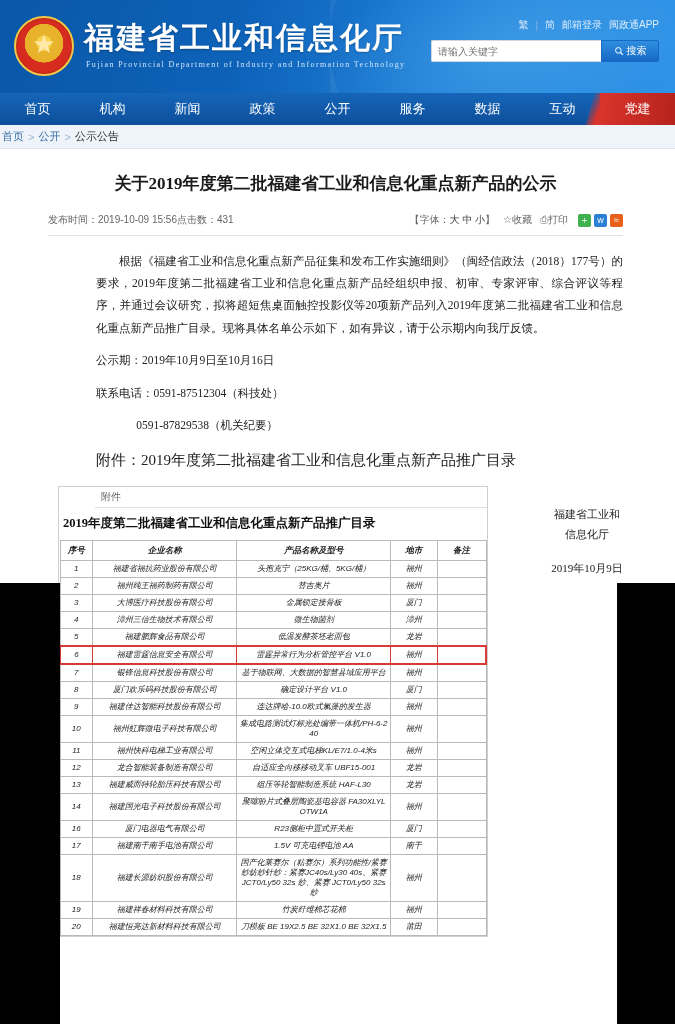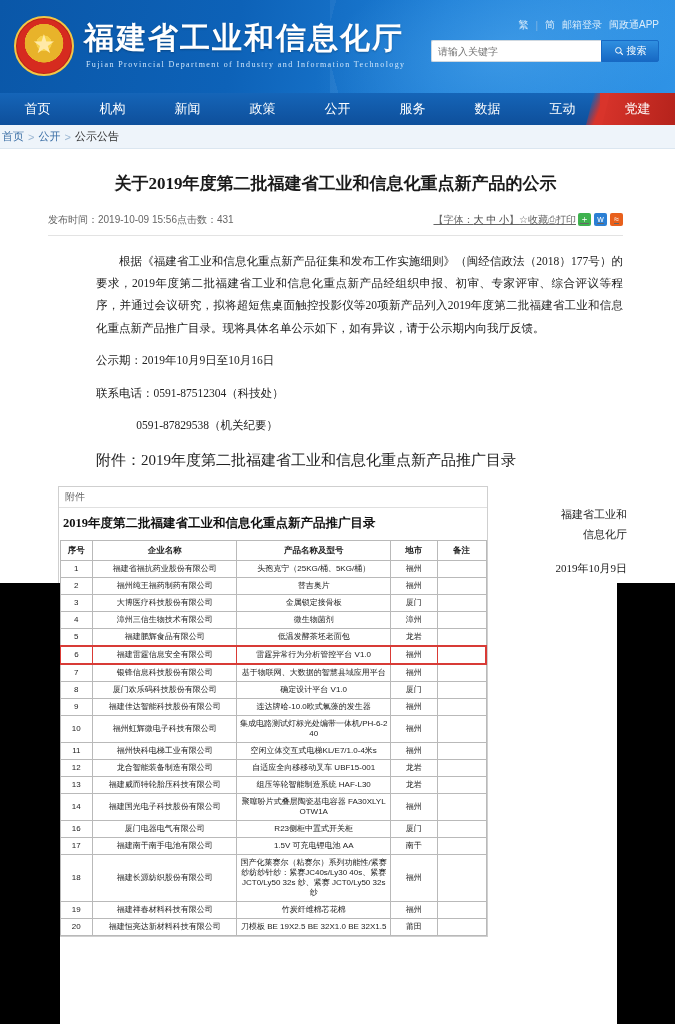--- a/index.html
+++ b/index.html
@@ -181,22 +181,22 @@
     align-items: center;
     font-size: 10px;
     color: #666;
     border-bottom: 1px solid #e3e3e3;
     padding-bottom: 8px;
   }
   .meta-left { display: flex; }
   .meta-right {
     margin-left: auto;
     display: flex;
-    align-items: flex-start;
-    text-decoration: underline;
+    align-items: flex-end;
+    gap: 8px;
   }
   .fsize .sizes { color: #444; }
   .share {
     display: inline-flex;
     gap: 3px;
     margin-left: 2px;
   }
   .share i {
     width: 13px; height: 13px;
     display: inline-block;
@@ -231,35 +231,37 @@
     margin: 0 0 0 10px;
     width: 430px;
     background: #fff;
     position: relative;
   }
   .attach-label {
     font-size: 10px;
     color: #666;
     padding: 3px 6px;
     border-bottom: 1px solid #e0e0e0;
+    margin-left: 36px;
   }
   .attach-title {
     text-align: left;
     font-size: 12.5px;
     font-weight: bold;
     padding: 7px 4px 8px 4px;
     font-family: "Liberation Serif", "DejaVu Serif", serif;
     color: #111;
   }
   table.prod {
     border-collapse: collapse;
     width: 100%;
     font-size: 8px;
     color: #222;
     table-layout: fixed;
+    font-style: italic;
   }
   table.prod th, table.prod td {
     border: 1px solid #b9b9b9;
     padding: 3px 2px;
     text-align: center;
     vertical-align: middle;
     line-height: 1.25;
     word-break: break-all;
   }
   table.prod th {
@@ -276,21 +278,21 @@
   tr.highlight td:first-child { border-left: 2px solid #d83b36; }
   tr.highlight td:last-child { border-right: 2px solid #d83b36; }
   tr.highlight td { border-top: 2px solid #d83b36; border-bottom: 2px solid #d83b36; }
 
   
   .sign {
     position: absolute;
     right: 48px;
     top: 505px;
     width: 80px;
-    text-align: right;
+    text-align: center;
     font-size: 11px;
     line-height: 1.8;
     color: #222;
     font-family: "Liberation Serif", "DejaVu Serif", serif;
   }
   .sign .date { margin-top: 14px; }
 
   
   .band-left, .band-right {
     position: absolute;

